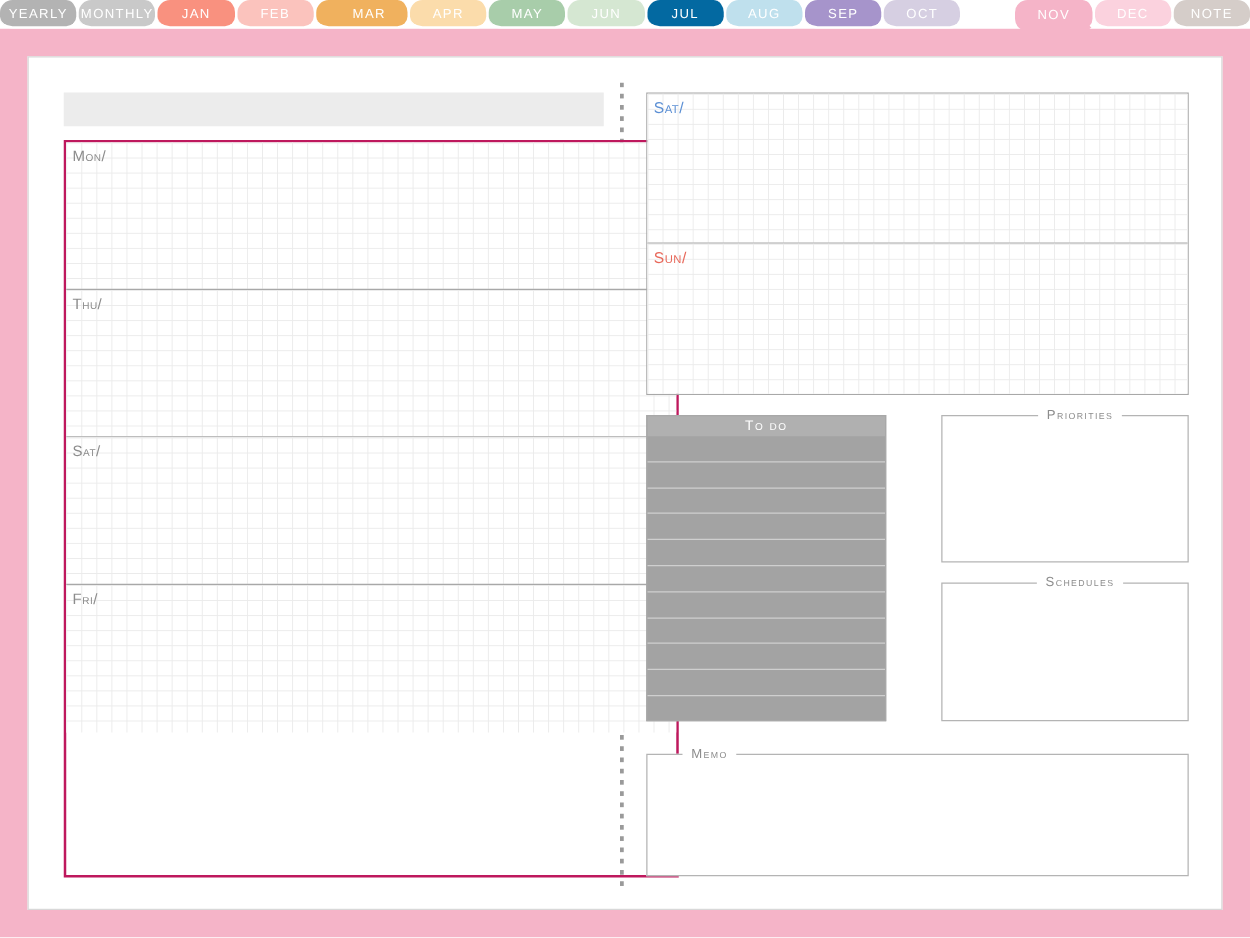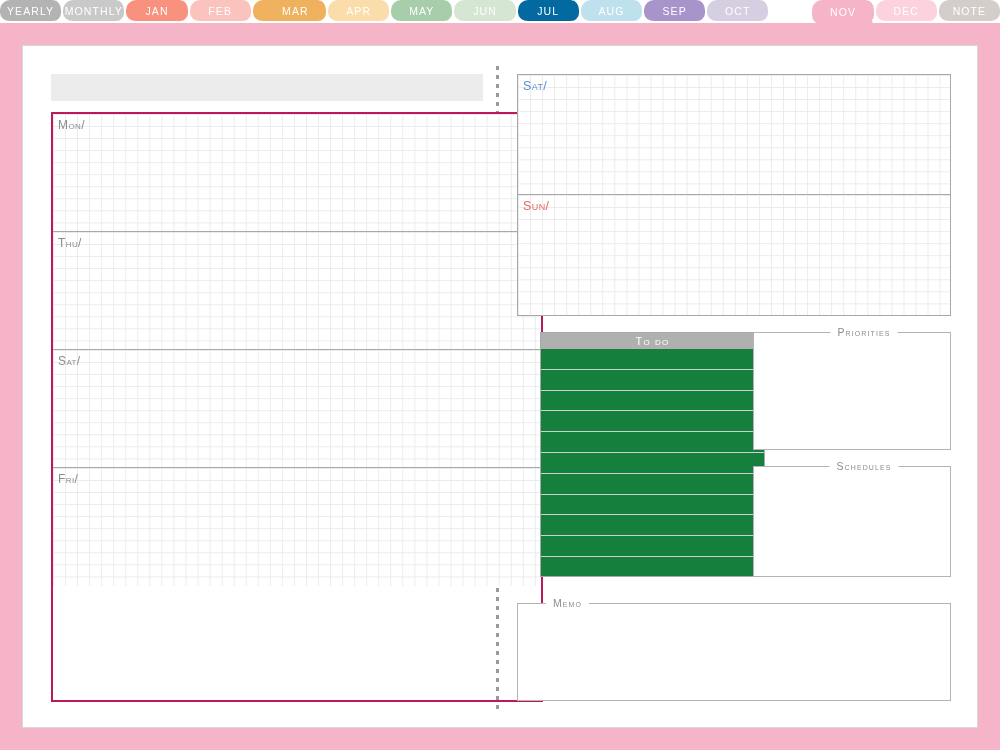--- a/index.html
+++ b/index.html
@@ -133,24 +133,24 @@
     letter-spacing: 0.4px;
     z-index: 2;
     pointer-events: none;
   }
   .sat { color: #5b8fd4; }
   .sun { color: #e8685a; }
 
   
   #todo {
     position: absolute;
-    left: 517px; top: 286px;
-    width: 225px; height: 245px;
+    left: 494px; top: 286px;
+    width: 192px; height: 245px;
     border: 1px solid #a8a8a8;
-    background: #15803d;
+    background: #a3a3a3;
   }
   #todo-head {
     height: 16px;
     background: #b0b0b0;
     display: flex;
     align-items: center;
     justify-content: center;
     font-family: "Liberation Sans Narrow", "Liberation Sans", sans-serif;
     font-size: 11px;
     font-variant: small-caps;

